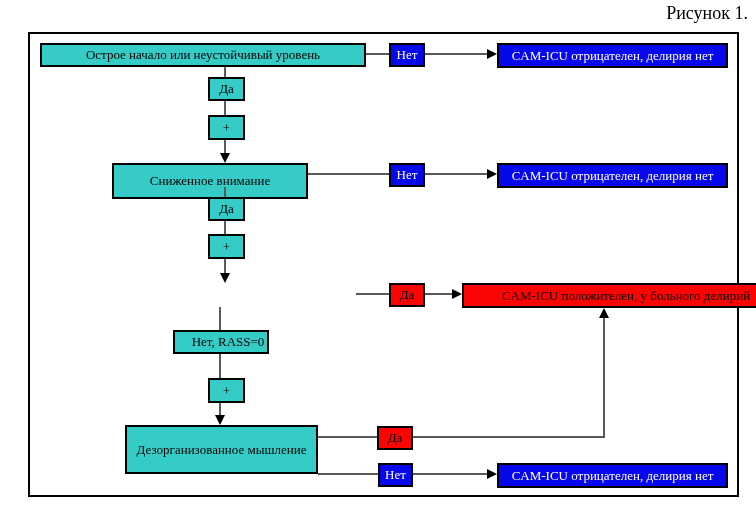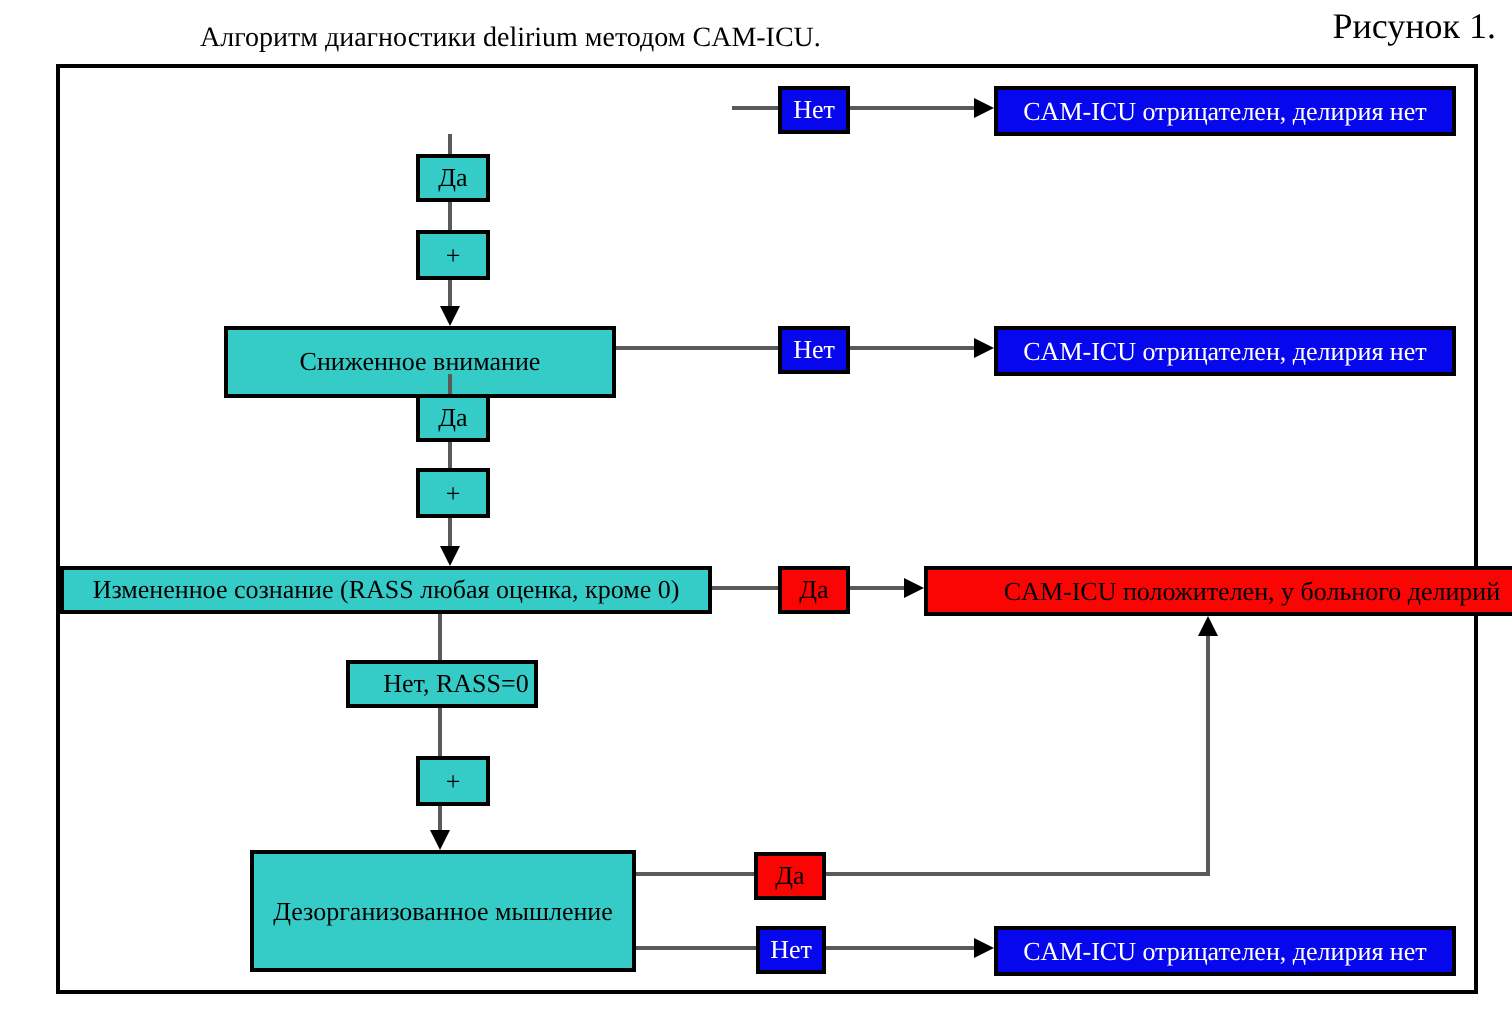--- a/index.html
+++ b/index.html
@@ -16,41 +16,40 @@
   .vline{position:absolute;width:2px;background:var(--line);}
   .arr-right{position:absolute;width:0;height:0;border-top:5px solid transparent;border-bottom:5px solid transparent;border-left:10px solid #000;}
   .arr-down{position:absolute;width:0;height:0;border-left:5px solid transparent;border-right:5px solid transparent;border-top:10px solid #000;}
   .arr-up{position:absolute;width:0;height:0;border-left:5px solid transparent;border-right:5px solid transparent;border-bottom:10px solid #000;}
 </style>
 </head>
 <body>
 
 <div class="canvas">
   <div class="figure-label">Рисунок 1.</div>
-  <div class="title">Алгоритм диагностики delirium методом CAM-ICU.</div>
   <div class="frame"></div>
 
+  <div class="box cyan" style="left:40px;top:43px;width:326px;height:24px;">Острое начало или неустойчивый уровень</div>
   <div class="box blue" style="left:389px;top:43px;width:36px;height:24px;">Нет</div>
   <div class="box blue" style="left:497px;top:43px;width:231px;height:25px;">CAM-ICU отрицателен, делирия нет</div>
   <div class="box cyan" style="left:208px;top:77px;width:37px;height:24px;">Да</div>
   <div class="box cyan" style="left:208px;top:115px;width:37px;height:25px;">+</div>
 
   <div class="box cyan" style="left:112px;top:163px;width:196px;height:36px;">Сниженное внимание</div>
   <div class="box blue" style="left:389px;top:163px;width:36px;height:24px;">Нет</div>
   <div class="box blue" style="left:497px;top:163px;width:231px;height:25px;">CAM-ICU отрицателен, делирия нет</div>
   <div class="box cyan" style="left:208px;top:197px;width:37px;height:24px;">Да</div>
   <div class="box cyan" style="left:208px;top:234px;width:37px;height:25px;">+</div>
 
-  <div class="box cyan" style="left:30px;top:283px;width:326px;height:24px;">Измененное  сознание (RASS любая оценка, кроме 0)</div>
   <div class="box red" style="left:389px;top:283px;width:36px;height:24px;">Да</div>
   <div class="box red" style="left:462px;top:283px;width:328px;height:25px;text-align:right;">CAM-ICU положителен, у больного делирий</div>
   <div class="box cyan" style="left:173px;top:330px;width:96px;height:24px;padding-left:14px;">Нет, RASS=0</div>
   <div class="box cyan" style="left:208px;top:378px;width:37px;height:25px;">+</div>
 
-  <div class="box cyan" style="left:125px;top:425px;width:193px;height:61px;">Дезорганизованное мышление</div>
+  <div class="box cyan" style="left:125px;top:425px;width:193px;height:49px;">Дезорганизованное мышление</div>
   <div class="box red" style="left:377px;top:426px;width:36px;height:24px;">Да</div>
   <div class="box blue" style="left:378px;top:463px;width:35px;height:24px;">Нет</div>
   <div class="box blue" style="left:497px;top:463px;width:231px;height:25px;">CAM-ICU отрицателен, делирия нет</div>
 
   <div class="hline" style="left:366px;top:53px;width:23px;"></div>
   <div class="hline" style="left:425px;top:53px;width:62px;"></div>
   <div class="arr-right" style="left:487px;top:49px;"></div>
 
   <div class="hline" style="left:308px;top:173px;width:81px;"></div>
   <div class="hline" style="left:425px;top:173px;width:62px;"></div>

